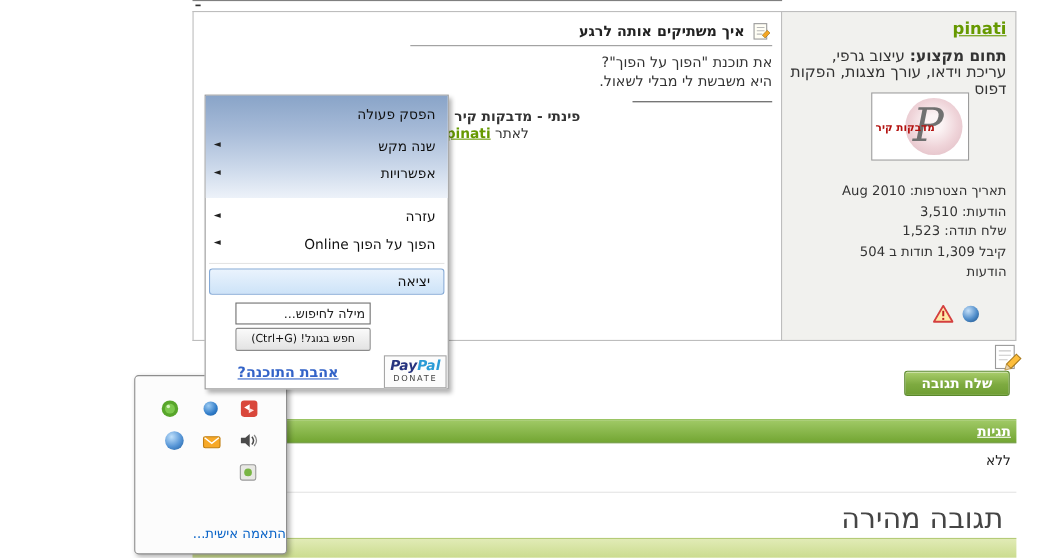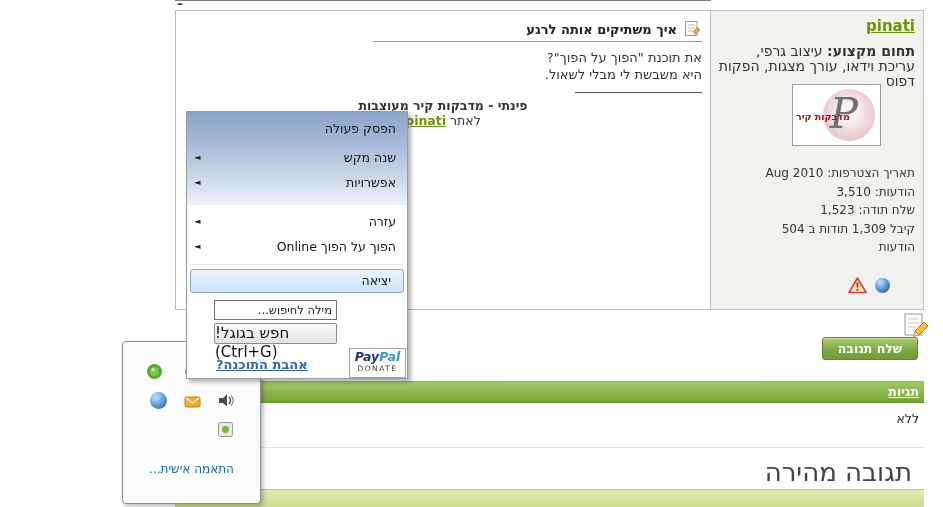--- a/index.html
+++ b/index.html
@@ -56,58 +56,58 @@
   .tags-link{display:block;width:max-content;padding-right:5px;color:#fff;font-weight:bold;
     font-size:12.5px;text-decoration:underline;line-height:20px;}
   .tags-value{left:175px;top:411px;width:749px;direction:rtl;text-align:right;padding-right:5px;
     font-size:12.5px;color:#222;}
   .section-line{left:175px;top:447px;width:749px;border-top:1px solid #E4E4E4;}
   .qr-title{left:175px;top:457px;width:737px;direction:rtl;text-align:right;font-size:26px;color:#454545;}
   .bottom-bar{left:175px;top:489px;width:749px;height:18px;
     background:linear-gradient(#E1EBB6,#CBDC8E);border-top:1px solid #B5CB78;}
 
   
-  .menu{left:186px;top:111px;width:222px;height:268px;background:#fff;border:1px solid #9A9A9A;
+  .menu{left:186px;top:86px;width:222px;height:268px;background:#fff;border:1px solid #9A9A9A;
     box-shadow:3px 3px 4px rgba(0,0,0,.3);direction:rtl;z-index:30;}
   .menu-grad{position:absolute;top:0;left:0;right:0;height:93px;
     background:linear-gradient(#89A4C8 0%, #A7BBD8 35%, #CBD8EA 70%, #EDF2F9 100%);}
   .mi{position:absolute;left:0;right:0;height:25px;line-height:25px;font-size:12.5px;color:#101010;
     padding-right:11px;cursor:pointer;}
   .mi .arrow{position:absolute;left:7px;top:0;font-size:8.5px;color:#222;line-height:25px;}
   .mi1{top:4px;} .mi2{top:33px;} .mi3{top:58px;} .mi4{top:97px;} .mi5{top:122px;}
   .menu-sep2{position:absolute;top:152px;left:3px;right:3px;border-top:1px solid #E4E4E4;}
   .mi-exit{position:absolute;top:157px;left:3px;right:3px;height:24px;line-height:22px;font-size:12.5px;
     color:#101010;padding-right:12px;background:linear-gradient(#EAF3FD,#CDE3F8);
     border:1px solid #84A9D6;border-radius:3px;cursor:pointer;}
   .menu-search{position:absolute;left:27px;top:188px;width:123px;height:20px;border:1px solid #707070;
     background:#fff;font-family:inherit;font-size:11.5px;color:#222;direction:rtl;text-align:right;
     padding:0 4px;}
   .menu-google{position:absolute;left:27px;top:211px;width:123px;height:21px;
     background:linear-gradient(#FAFAFA,#E3E3E3);border:1px solid #8C8C8C;border-radius:2px;
-    font-size:15px;color:#111;text-align:left;line-height:19px;cursor:pointer;}
+    font-size:10px;color:#111;text-align:center;line-height:19px;cursor:pointer;}
   .menu-like{position:absolute;left:29px;top:245px;font-size:13px;font-weight:bold;color:#3363C8;
     text-decoration:underline;}
   .paypal{position:absolute;left:162px;top:236px;width:57px;height:30px;background:#FCFCFC;
     border:1px solid #A6A6A6;text-align:center;direction:ltr;cursor:pointer;}
   .pp-brand{font-size:12.5px;font-weight:bold;font-style:italic;line-height:15px;text-align:center;}
   .pp-pay{color:#26337E;} .pp-pal{color:#2B9BD6;}
   .pp-donate{font-size:7.5px;letter-spacing:1.5px;color:#444;line-height:9px;}
 
   
   .tray{left:122px;top:341px;width:139px;height:163px;background:#FCFCFC;border:1px solid #8E8E8E;
     border-radius:4px;box-shadow:2px 2px 5px rgba(0,0,0,.3);z-index:20;}
   .ticon{position:absolute;width:17px;height:17px;cursor:pointer;}
   .t1{left:23px;top:21px;} .t2{left:62px;top:23px;width:13px;height:13px;}
   .t3{left:95px;top:21px;} .t4{left:27px;top:50px;} .t5{left:61px;top:51px;}
   .t6{left:94px;top:50px;} .t7{left:94px;top:79px;}
   .sphere-dot{border-radius:50%;display:block;width:100%;height:100%;
     background:radial-gradient(circle at 35% 30%, #9CCBF2, #2F7BC8 60%, #185A9B);}
   .sphere-blue2{border-radius:50%;display:block;width:17px;height:17px;
     background:radial-gradient(circle at 35% 30%, #BFE0FB, #5695D6 55%, #1D5C9E);}
-  .tray-link{position:absolute;left:0;right:0;top:120px;text-align:center;font-size:12px;
+  .tray-link{position:absolute;left:0;right:0;top:136px;font-size:12px;
     color:#0A64C8;direction:rtl;text-decoration:none;}
   svg{display:block;}
 </style>
 </head>
 <body>
 
 <div id="stage">
 
   <div class="abs top-edge"></div>
   <span class="abs collapse">–</span>

